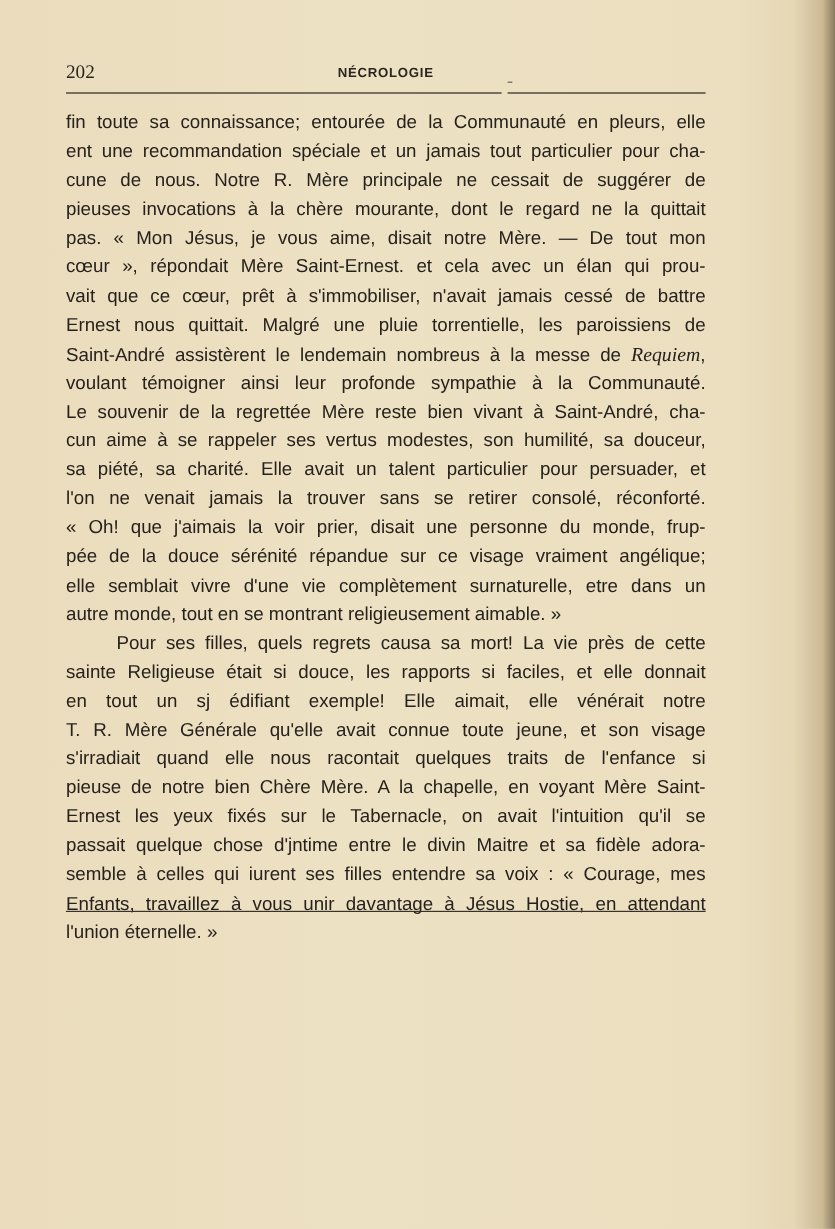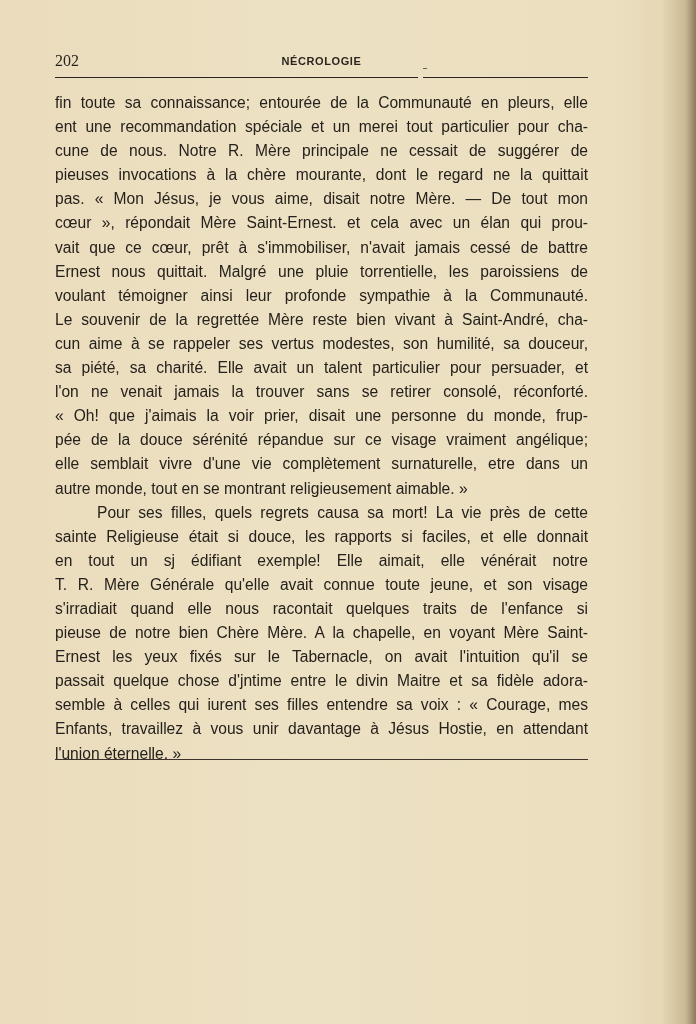--- a/index.html
+++ b/index.html
@@ -61,27 +61,28 @@
   <div class="header">
     <span class="page-number">202</span>
     <div class="running-title">NÉCROLOGIE</div>
   </div>
   <div class="header-rule-left"></div>
   <div class="header-tick"></div>
   <div class="header-rule-right"></div>
 
   <div class="body-text">
     <span class="line">fin toute sa connaissance; entourée de la Communauté en pleurs, elle</span>
-    <span class="line">ent une recommandation spéciale et un merei tout particulier pour cha-</span>
+    <span class="line">ent une recommandation spéciale et un jamais tout particulier pour cha-</span>
     <span class="line">cune de nous. Notre R. Mère principale ne cessait de suggérer de</span>
     <span class="line">pieuses invocations à la chère mourante, dont le regard ne la quittait</span>
     <span class="line">pas. « Mon Jésus, je vous aime, disait notre Mère. — De tout mon</span>
     <span class="line">cœur », répondait Mère Saint-Ernest. et cela avec un élan qui prou-</span>
     <span class="line">vait que ce cœur, prêt à s'immobiliser, n'avait jamais cessé de battre</span>
     <span class="line">Ernest nous quittait. Malgré une pluie torrentielle, les paroissiens de</span>
+    <span class="line"><span>Saint-André assistèrent le lendemain nombreus à la messe de</span> <em>Requiem</em><span>,</span></span>
     <span class="line">voulant témoigner ainsi leur profonde sympathie à la Communauté.</span>
     <span class="line">Le souvenir de la regrettée Mère reste bien vivant à Saint-André, cha-</span>
     <span class="line">cun aime à se rappeler ses vertus modestes, son humilité, sa douceur,</span>
     <span class="line">sa piété, sa charité. Elle avait un talent particulier pour persuader, et</span>
     <span class="line">l'on ne venait jamais la trouver sans se retirer consolé, réconforté.</span>
     <span class="line">« Oh! que j'aimais la voir prier, disait une personne du monde, frup-</span>
     <span class="line">pée de la douce sérénité répandue sur ce visage vraiment angélique;</span>
     <span class="line">elle semblait vivre d'une vie complètement surnaturelle, etre dans un</span>
     <span class="line last">autre monde, tout en se montrant religieusement aimable. »</span>
     <span class="line indent">Pour ses filles, quels regrets causa sa mort! La vie près de cette</span>

